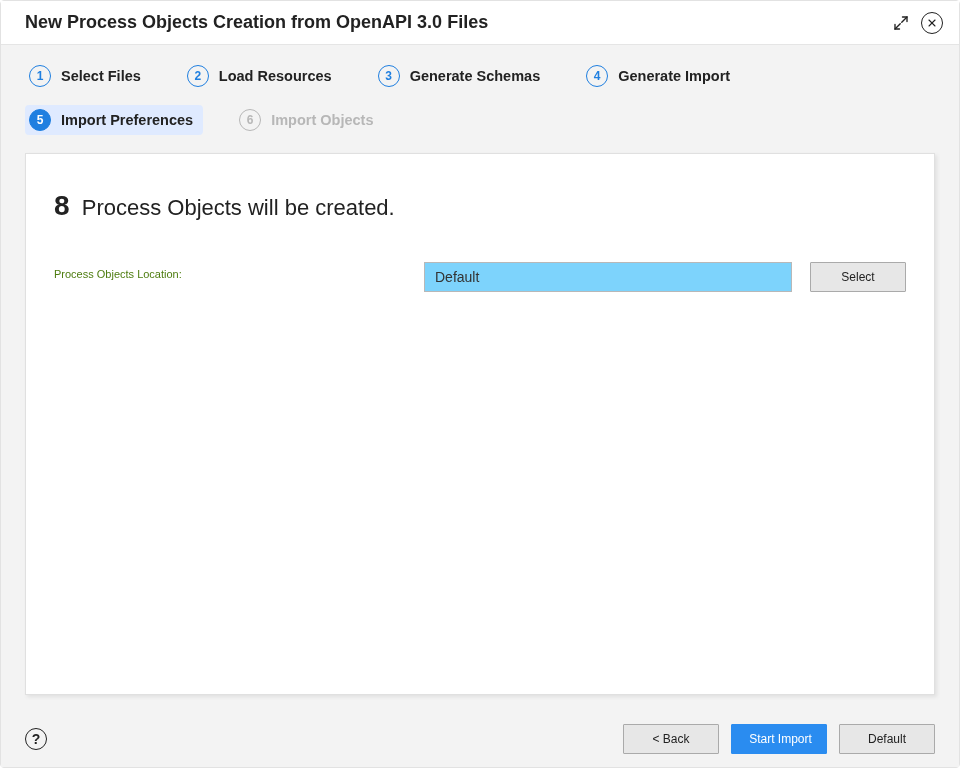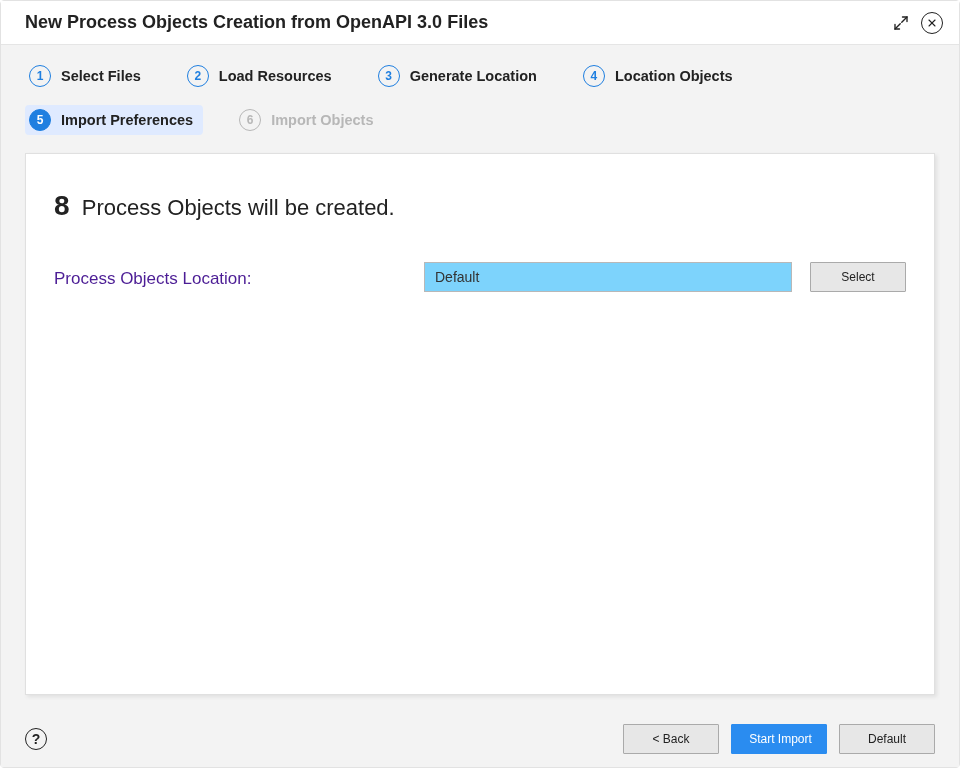--- a/index.html
+++ b/index.html
@@ -64,21 +64,21 @@
     padding: 36px 28px 24px 28px;
     overflow: auto;
   }
   .headline { font-size: 22px; font-weight: 400; color: #222; margin-bottom: 40px; }
   .headline .count { font-size: 28px; font-weight: 700; margin-right: 6px; }
 
   .form-row {
     display: flex; align-items: flex-start;
     margin-bottom: 40px;
   }
-  .form-row .label { width: 370px; font-size: 17px; color: #4c1d95; padding-top: 5px; line-height: 1.45; }
+  .form-row .label { width: 370px; font-size: 11px; color: #4d7c0f; padding-top: 5px; line-height: 1.45; }
   .form-row .control { flex: 1; display: flex; gap: 18px; }
 
   .ro-field {
     flex: 1;
     height: 30px;
     border: 1px solid #b8b8b8;
     background: #7dd3fc;
     padding: 0 10px;
     font-size: 14px; color: #333;
     display: flex; align-items: center;
@@ -147,25 +147,25 @@
     <div class="step">
       <span class="num">1</span>
       <span>Select Files</span>
     </div>
     <div class="step">
       <span class="num">2</span>
       <span>Load Resources</span>
     </div>
     <div class="step">
       <span class="num">3</span>
-      <span>Generate Location</span>
+      <span>Generate Schemas</span>
     </div>
     <div class="step">
       <span class="num">4</span>
-      <span>Location Objects</span>
+      <span>Generate Import</span>
     </div>
     <div class="step current">
       <span class="num">5</span>
       <span>Import Preferences</span>
     </div>
     <div class="step disabled">
       <span class="num">6</span>
       <span>Import Objects</span>
     </div>
   </div>

